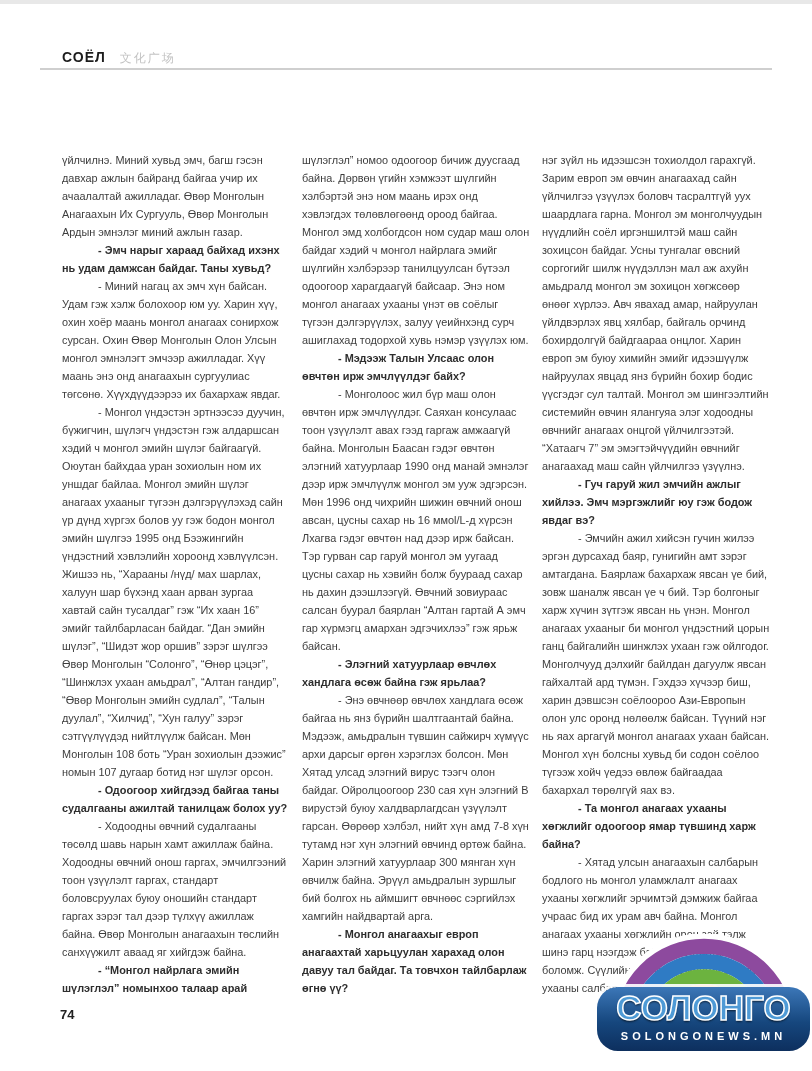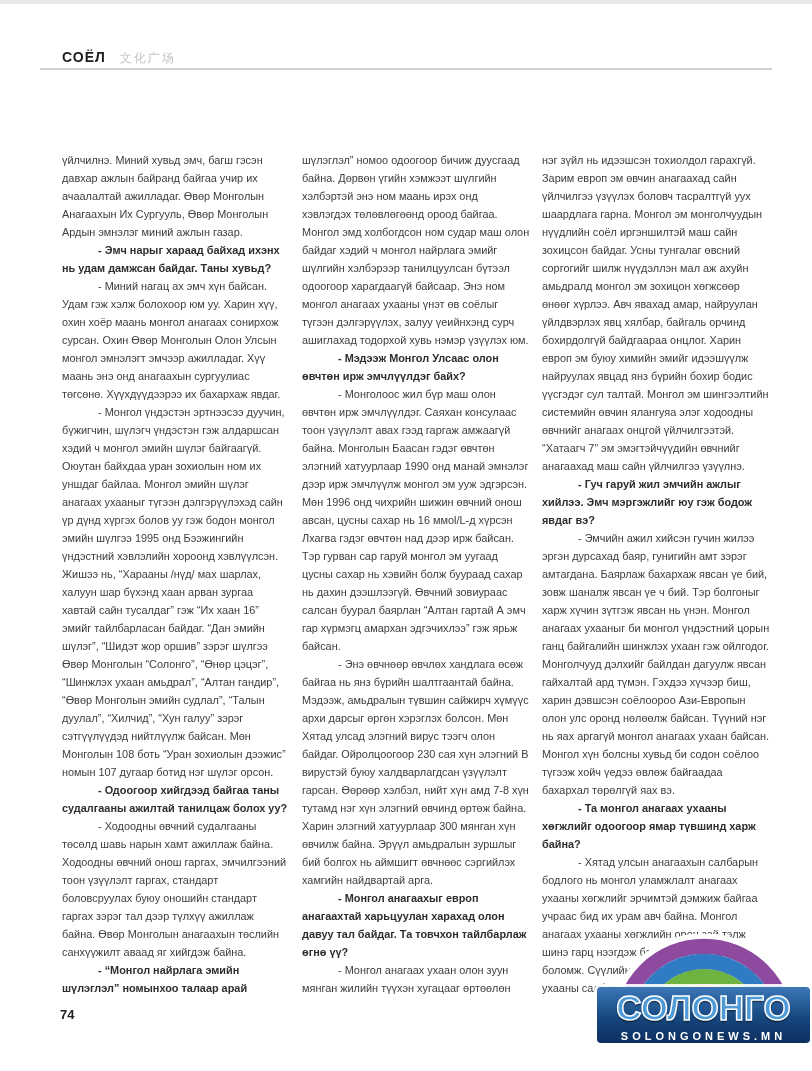--- a/index.html
+++ b/index.html
@@ -21,22 +21,22 @@
   .col{width:228px;flex:0 0 228px;}
   .block{margin:0;font-size:10.9px;line-height:18px;text-indent:36px;text-align:left;}
   .block.continuation{text-indent:0;}
   .block.question{font-weight:bold;color:#2e2e2e;}
   
   .pagenum{position:absolute;left:60px;top:1003px;font-size:13px;font-weight:bold;color:#222;}
   
   .logo{position:absolute;left:593px;top:930px;width:219px;height:140px;}
   .rainbow{position:absolute;left:16px;top:0;width:190px;height:95px;}
   .banner{
-    position:absolute;left:4px;top:53px;width:213px;height:56px;
-    border-radius:4px;
+    position:absolute;left:4px;top:53px;width:213px;height:64px;
+    border-radius:21px;
     background:linear-gradient(180deg,#3c77b8 0%,#16477e 55%,#0d2f5e 100%);
     box-shadow:0 0 0 3px rgba(255,255,255,0.9);
     text-align:center;overflow:hidden;
   }
   .logo-title{
     margin-top:1px;font-size:35px;font-weight:bold;letter-spacing:0px;
     color:#4e9ad6;-webkit-text-stroke:1.5px #ffffff;
     text-shadow:0 2px 2px rgba(0,0,0,0.55);
     font-family:"Liberation Sans",sans-serif;line-height:40px;
   }
@@ -61,22 +61,23 @@
         <p class="block question">- Эмч нарыг хараад байхад ихэнх нь удам дамжсан байдаг. Таны хувьд?</p>
         <p class="block answer">- Миний нагац ах эмч хүн байсан. Удам гэж хэлж болохоор юм уу. Харин хүү, охин хоёр маань монгол анагаах сонирхож сурсан. Охин Өвөр Монголын Олон Улсын монгол эмнэлэгт эмчээр ажилладаг. Хүү маань энэ онд анагаахын сургуулиас төгсөнө. Хүүхдүүдээрээ их бахархаж явдаг.</p>
         <p class="block answer">- Монгол үндэстэн эртнээсээ дуучин, бүжигчин, шүлэгч үндэстэн гэж алдаршсан хэдий ч монгол эмийн шүлэг байгаагүй. Оюутан байхдаа уран зохиолын ном их уншдаг байлаа. Монгол эмийн шүлэг анагаах ухааныг түгээн дэлгэрүүлэхэд сайн үр дүнд хүргэх болов уу гэж бодон монгол эмийн шүлгээ 1995 онд Бээжингийн үндэстний хэвлэлийн хороонд хэвлүүлсэн. Жишээ нь, “Харааны /нүд/ мах шарлах, халуун шар бүхэнд хаан арван зургаа хавтай сайн тусалдаг” гэж “Их хаан 16” эмийг тайлбарласан байдаг. “Дан эмийн шүлэг”, “Шидэт жор оршив” зэрэг шүлгээ Өвөр Монголын “Солонго”, “Өнөр цэцэг”, “Шинжлэх ухаан амьдрал”, “Алтан гандир”, “Өвөр Монголын эмийн судлал”, “Талын дуулал”, “Хилчид”, “Хун галуу” зэрэг сэтгүүлүүдэд нийтлүүлж байсан. Мөн Монголын 108 боть “Уран зохиолын дээжис” номын 107 дугаар ботид нэг шүлэг орсон.</p>
         <p class="block question">- Одоогоор хийгдээд байгаа таны судалгааны ажилтай танилцаж болох уу?</p>
         <p class="block answer">- Ходоодны өвчний судалгааны төсөлд шавь нарын хамт ажиллаж байна. Ходоодны өвчний онош гаргах, эмчилгээний тоон үзүүлэлт гаргах, стандарт боловсруулах буюу оношийн стандарт гаргах зэрэг тал дээр түлхүү ажиллаж байна. Өвөр Монголын анагаахын төслийн санхүүжилт аваад яг хийгдэж байна.</p>
         <p class="block question">- “Монгол найрлага эмийн шүлэглэл” номынхоо талаар арай дэлгэрэнгүй мэдээлэл өгвөл?</p>
         <p class="block answer">- “Монгол найрлага эмийн</p>
       </div>
       <div class="col">
         <p class="block continuation">шүлэглэл” номоо одоогоор бичиж дуусгаад байна. Дөрвөн үгийн хэмжээт шүлгийн хэлбэртэй энэ ном маань ирэх онд хэвлэгдэх төлөвлөгөөнд ороод байгаа. Монгол эмд холбогдсон ном судар маш олон байдаг хэдий ч монгол найрлага эмийг шүлгийн хэлбэрээр танилцуулсан бүтээл одоогоор харагдаагүй байсаар. Энэ ном монгол анагаах ухааны үнэт өв соёлыг түгээн дэлгэрүүлэх, залуу үеийнхэнд сурч ашиглахад тодорхой хувь нэмэр үзүүлэх юм.</p>
-        <p class="block question">- Мэдээж Монгол Улсаас олон өвчтөн ирж эмчлүүлдэг байх?</p>
+        <p class="block question">- Мэдээж Талын Улсаас олон өвчтөн ирж эмчлүүлдэг байх?</p>
         <p class="block answer">- Монголоос жил бүр маш олон өвчтөн ирж эмчлүүлдэг. Саяхан консулаас тоон үзүүлэлт авах гээд гаргаж амжаагүй байна. Монголын Баасан гэдэг өвчтөн элэгний хатуурлаар 1990 онд манай эмнэлэг дээр ирж эмчлүүлж монгол эм ууж эдгэрсэн. Мөн 1996 онд чихрийн шижин өвчний онош авсан, цусны сахар нь 16 ммоl/L-д хүрсэн Лхагва гэдэг өвчтөн над дээр ирж байсан. Тэр гурван сар гаруй монгол эм уугаад цусны сахар нь хэвийн болж буураад сахар нь дахин дээшлээгүй. Өвчний зовиураас салсан буурал баярлан “Алтан гартай А эмч гар хүрмэгц амархан эдгэчихлээ” гэж ярьж байсан.</p>
+        <p class="block question">- Элэгний хатуурлаар өвчлөх хандлага өсөж байна гэж ярьлаа?</p>
         <p class="block answer">- Энэ өвчнөөр өвчлөх хандлага өсөж байгаа нь янз бүрийн шалтгаантай байна. Мэдээж, амьдралын түвшин сайжирч хүмүүс архи дарсыг өргөн хэрэглэх болсон. Мөн Хятад улсад элэгний вирус тээгч олон байдаг. Ойролцоогоор 230 сая хүн элэгний В вирустэй буюу халдварлагдсан үзүүлэлт гарсан. Өөрөөр хэлбэл, нийт хүн амд 7-8 хүн тутамд нэг хүн элэгний өвчинд өртөж байна. Харин элэгний хатуурлаар 300 мянган хүн өвчилж байна. Эрүүл амьдралын зуршлыг бий болгох нь аймшигт өвчнөөс сэргийлэх хамгийн найдвартай арга.</p>
         <p class="block question">- Монгол анагаахыг европ анагаахтай харьцуулан харахад олон давуу тал байдаг. Та товчхон тайлбарлаж өгнө үү?</p>
         <p class="block answer">- Монгол анагаах ухаан олон зуун мянган жилийн түүхэн хугацааг өртөөлөн хөгжиж ирсэн. Монгол эм нь архаг удаан чанартай өвчин хуучийг анагаахад давуу талтай, сөрөг үр дагавар бага. Монгол эмийн ямар</p>
       </div>
       <div class="col">
         <p class="block continuation">нэг зүйл нь идээшсэн тохиолдол гарахгүй. Зарим европ эм өвчин анагаахад сайн үйлчилгээ үзүүлэх боловч тасралтгүй уух шаардлага гарна. Монгол эм монголчуудын нүүдлийн соёл иргэншилтэй маш сайн зохицсон байдаг. Усны тунгалаг өвсний соргогийг шилж нүүдэллэн мал аж ахуйн амьдралд монгол эм зохицон хөгжсөөр өнөөг хүрлээ. Авч явахад амар, найруулан үйлдвэрлэх явц хялбар, байгаль орчинд бохирдолгүй байдгаараа онцлог. Харин европ эм буюу химийн эмийг идээшүүлж найруулах явцад янз бүрийн бохир бодис үүсгэдэг сул талтай. Монгол эм шингээлтийн системийн өвчин ялангуяа элэг ходоодны өвчнийг анагаах онцгой үйлчилгээтэй. “Хатаагч 7” эм эмэгтэйчүүдийн өвчнийг анагаахад маш сайн үйлчилгээ үзүүлнэ.</p>
         <p class="block question">- Гуч гаруй жил эмчийн ажлыг хийлээ. Эмч мэргэжлийг юу гэж бодож явдаг вэ?</p>
         <p class="block answer">- Эмчийн ажил хийсэн гучин жилээ эргэн дурсахад баяр, гунигийн амт зэрэг амтагдана. Баярлаж бахархаж явсан үе бий, зовж шаналж явсан үе ч бий. Тэр болгоныг харж хүчин зүтгэж явсан нь үнэн. Монгол анагаах ухааныг би монгол үндэстний цорын ганц байгалийн шинжлэх ухаан гэж ойлгодог. Монголчууд дэлхийг байлдан дагуулж явсан гайхалтай ард түмэн. Гэхдээ хүчээр биш, харин дэвшсэн соёлоороо Ази-Европын олон улс оронд нөлөөлж байсан. Түүний нэг нь яах аргагүй монгол анагаах ухаан байсан. Монгол хүн болсны хувьд би содон соёлоо түгээж хойч үедээ өвлөж байгаадаа бахархал төрөлгүй яах вэ.</p>
         <p class="block question">- Та монгол анагаах ухааны хөгжлийг одоогоор ямар түвшинд харж байна?</p>
         <p class="block answer">- Хятад улсын анагаахын салбарын бодлого нь монгол уламжлалт анагаах ухааны хөгжлийг эрчимтэй дэмжиж байгаа учраас бид их урам авч байна. Монгол анагаах ухааны хөгжлийн орон зай тэлж шинэ гарц нээгдэж байгаа нь таатай боломж. Сүүлийн жилүүдэд монгол анагаах ухааны салбарт шинэ судалгаа, амжилтууд харагдаж байна. Жишээ нь, өнгөрсөн онд Өвөр Монголын Олон Улсын Монгол Эмнэлэг улайсан төмөр таг өвчнийг анагаан бодит. Бас Алшаа аймагт нэгэн эмч</p>

